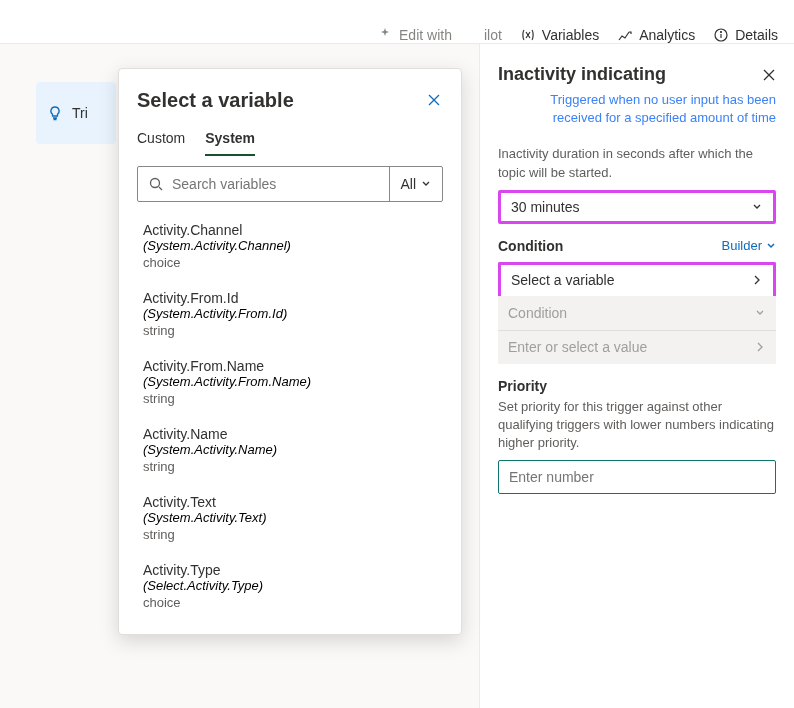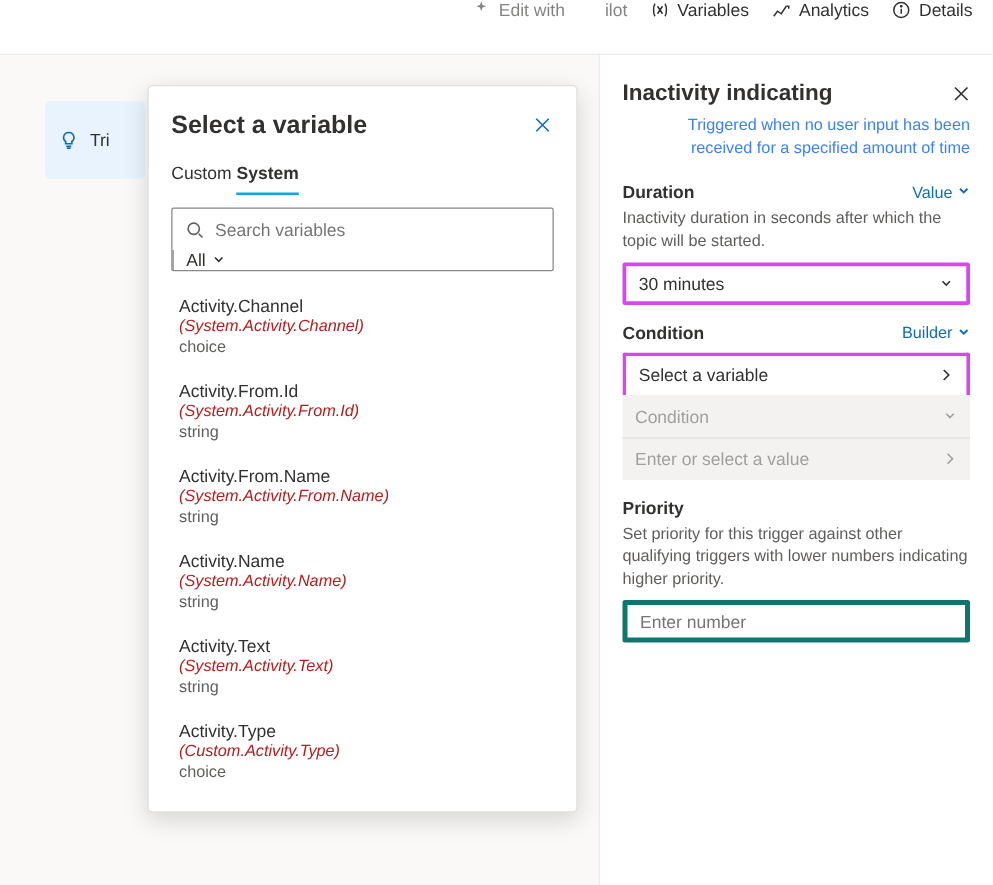--- a/index.html
+++ b/index.html
@@ -16,21 +16,21 @@
       height: 708px;
       overflow: hidden;
       position: relative;
     }
 
     
     .top-toolbar {
       height: 44px;
       border-bottom: 1px solid #edebe9;
       display: flex;
-      align-items: flex-start;
+      align-items: flex-end;
       justify-content: flex-end;
       gap: 18px;
       padding: 0 16px;
       color: #323130;
     }
     .toolbar-item {
       display: flex;
       align-items: center;
       gap: 6px;
       cursor: pointer;
@@ -128,42 +128,41 @@
     .close-btn {
       color:#0f6cbd;
       cursor:pointer;
       width:16px;
       height:16px;
       display:inline-flex;
     }
 
     .tabs {
       display:flex;
-      gap: 4px;
+      gap: 20px;
       padding: 10px 18px 0 18px;
       font-size: 14px;
     }
     .tab {
       padding-bottom: 8px;
       cursor:pointer;
       color:#323130;
     }
     .tab.active {
       font-weight:600;
-      border-bottom: 2px solid #0ea5e9;
+      border-bottom: 2px solid #14532d;
     }
 
     .search-row {
       margin: 10px 18px 0 18px;
       border:1px solid #8a8886;
       border-radius:2px;
       display:flex;
       align-items:stretch;
-      height:51px;
-      flex-direction:column;
+      height:36px;
     }
     .search-box {
       flex:1;
       display:flex;
       align-items:center;
       padding: 0 10px;
       gap:8px;
       color:#605e5c;
     }
     .search-input {
@@ -201,21 +200,21 @@
     }
     .var-list::-webkit-scrollbar-button:single-button {
       height: 14px;
       background: transparent;
     }
     .var-item {
       padding: 10px 6px;
       cursor:pointer;
     }
     .var-name { font-size:14px; color:#323130; }
-    .var-sys { font-style: italic; color:#b91c1c; font-size:13px; }
+    .var-sys { font-style: italic; color:#000000; font-size:13px; }
     .var-type { color:#605e5c; font-size:13px; margin-top:2px;}
 
     
     .side-panel {
       width: 315px;
       border-left:1px solid #edebe9;
       background:#ffffff;
       padding: 20px 18px;
       position:relative;
       overflow:auto;
@@ -281,21 +280,21 @@
       justify-content:space-between;
       padding:0 10px;
       color:#a19f9d;
       font-size:14px;
       cursor:pointer;
     }
     .cond-row + .cond-row { border-top:1px solid #e1dfdd;}
     .cond-row:first-child .chev { display:none; }
     .input-field {
       width:100%;
-      border:4px solid #0f766e;
+      border:1px solid #0f766e;
       border-radius:2px;
       height:34px;
       padding:0 10px;
       font-size:14px;
       outline:none;
     }
 
     svg { display:block; }
   </style>
 </head>
@@ -370,29 +369,20 @@
       <div class="sp-title">Inactivity indicating</div>
       <span style="cursor:pointer">
         <svg width="14" height="14" viewBox="0 0 14 14" stroke="#323130" stroke-width="1.3">
             <path d="M2 2l10 10M12 2L2 12"></path>
           </svg>
       </span>
     </div>
     <div class="sp-desc">Triggered when no user input has been received for a specified amount of time</div>
 
     
-    <div class="sec-head">
-      <div class="sec-title">Duration</div>
-      <div class="sec-action">
-        <span>Value</span>
-        <svg width="10" height="10" viewBox="0 0 10 10" stroke="#0f6cbd" stroke-width="1.5" fill="none">
-            <path d="M2 3l3 3 3-3"></path>
-          </svg>
-      </div>
-    </div>
     <div class="sec-help">Inactivity duration in seconds after which the topic will be started.</div>
     <div class="field-box">
       <span>30 minutes</span>
       <svg width="12" height="12" viewBox="0 0 12 12" stroke="#323130" stroke-width="1.3" fill="none">
           <path d="M3 4l3 3 3-3"></path>
         </svg>
     </div>
 
     
     <div class="sec-head">
@@ -485,20 +475,20 @@
           <div class="var-sys">(System.Activity.Name)</div>
           <div class="var-type">string</div>
         </div>
         <div class="var-item">
           <div class="var-name">Activity.Text</div>
           <div class="var-sys">(System.Activity.Text)</div>
           <div class="var-type">string</div>
         </div>
         <div class="var-item">
           <div class="var-name">Activity.Type</div>
-          <div class="var-sys">(Custom.Activity.Type)</div>
+          <div class="var-sys">(Select.Activity.Type)</div>
           <div class="var-type">choice</div>
         </div>
         <div class="var-item"></div>
       </div>
   </div>
 
 </div>
 
 </body></html>

